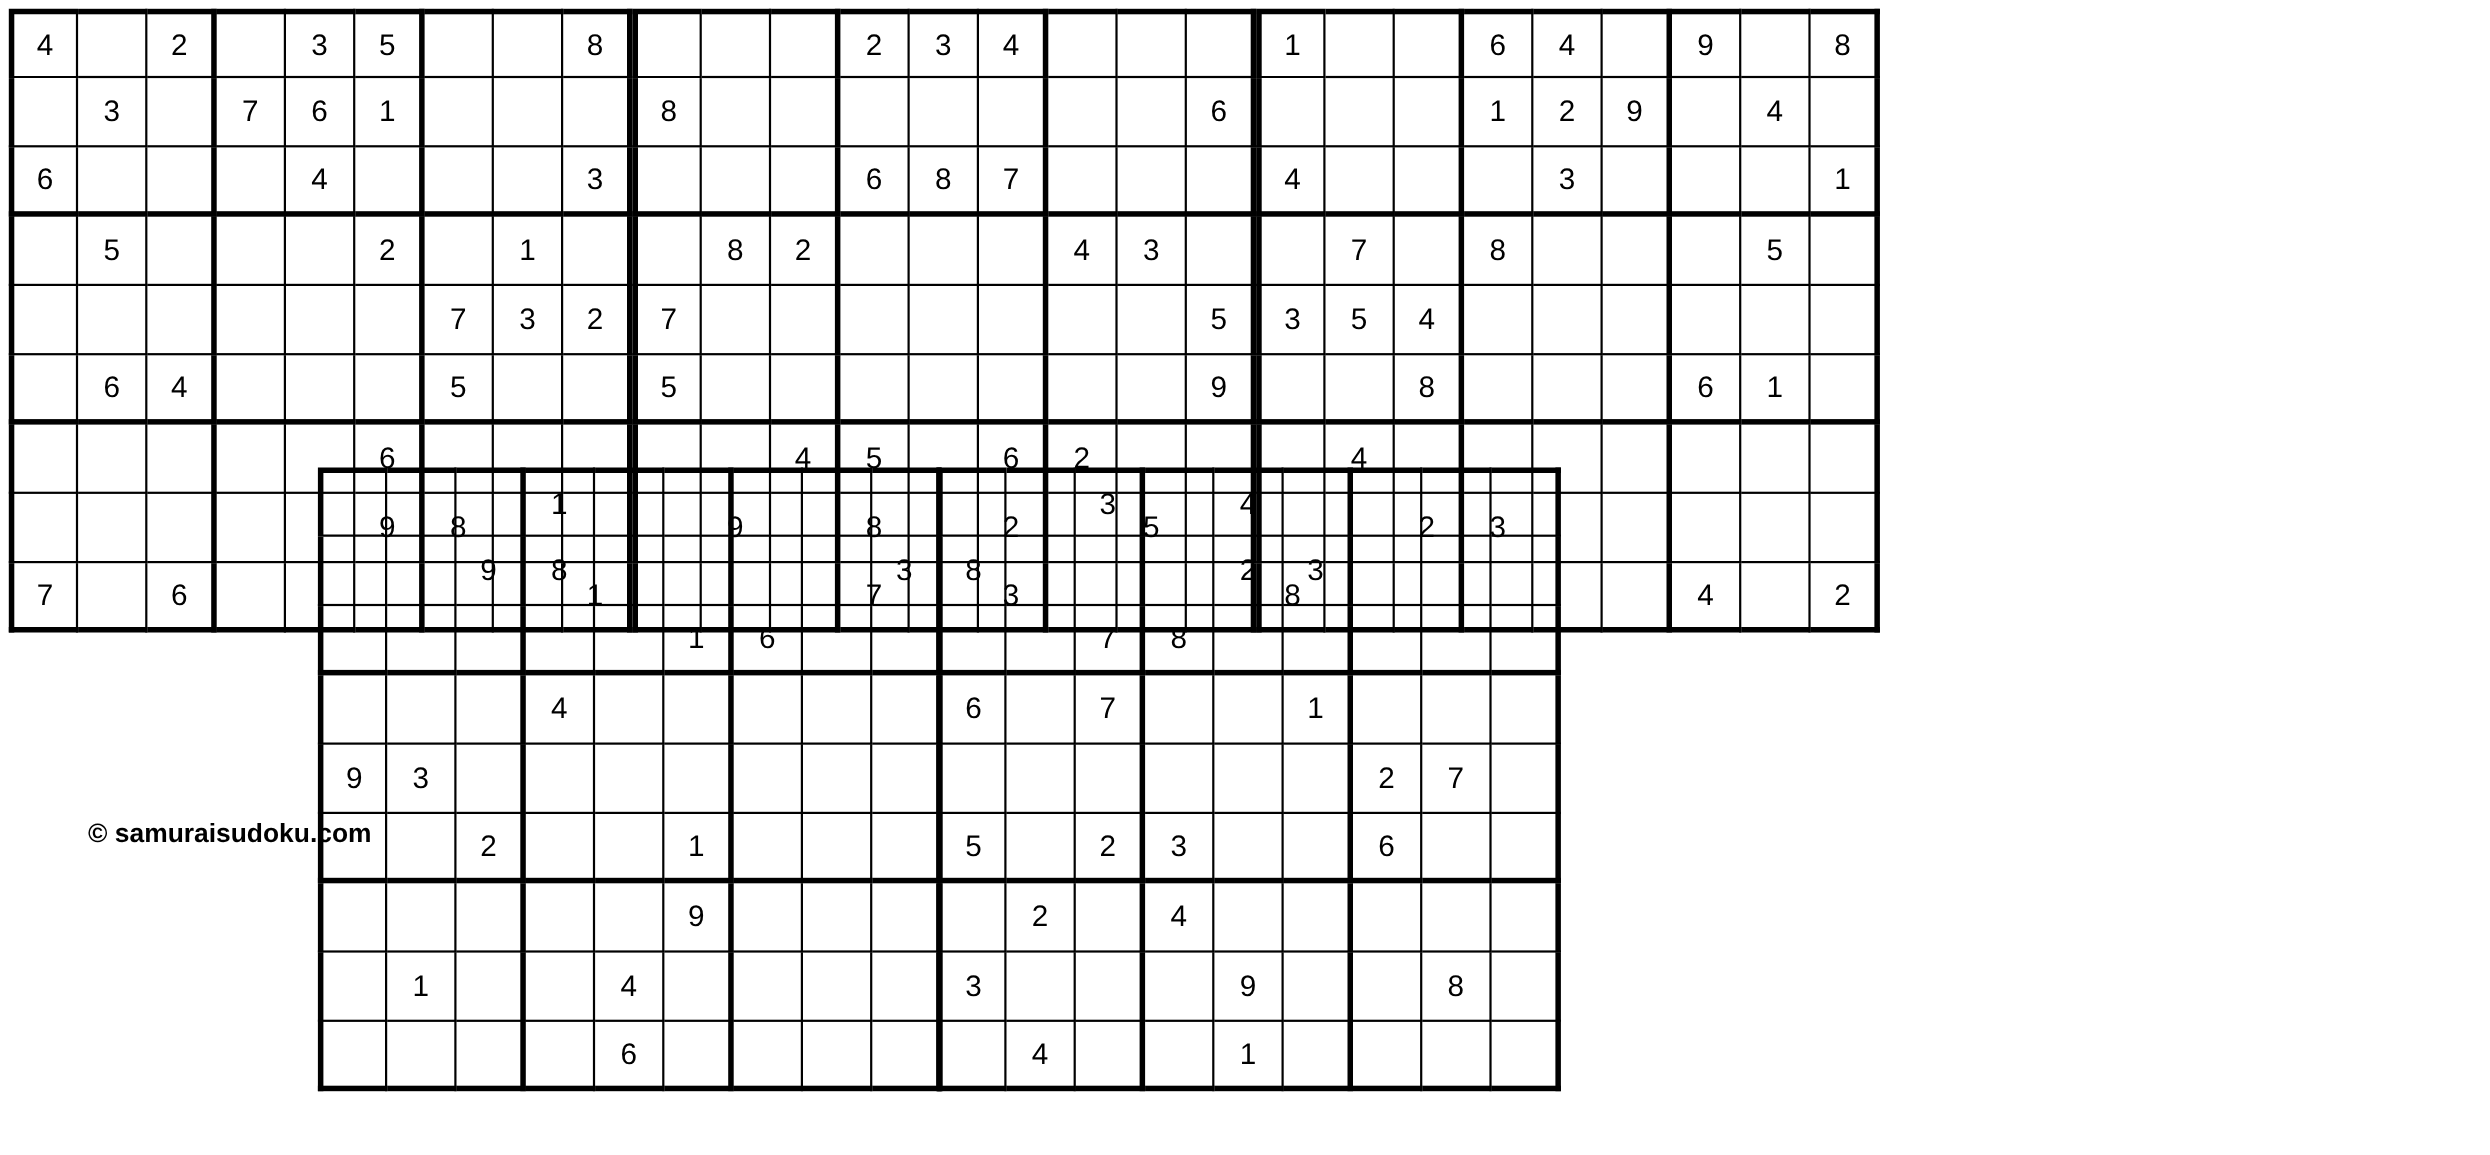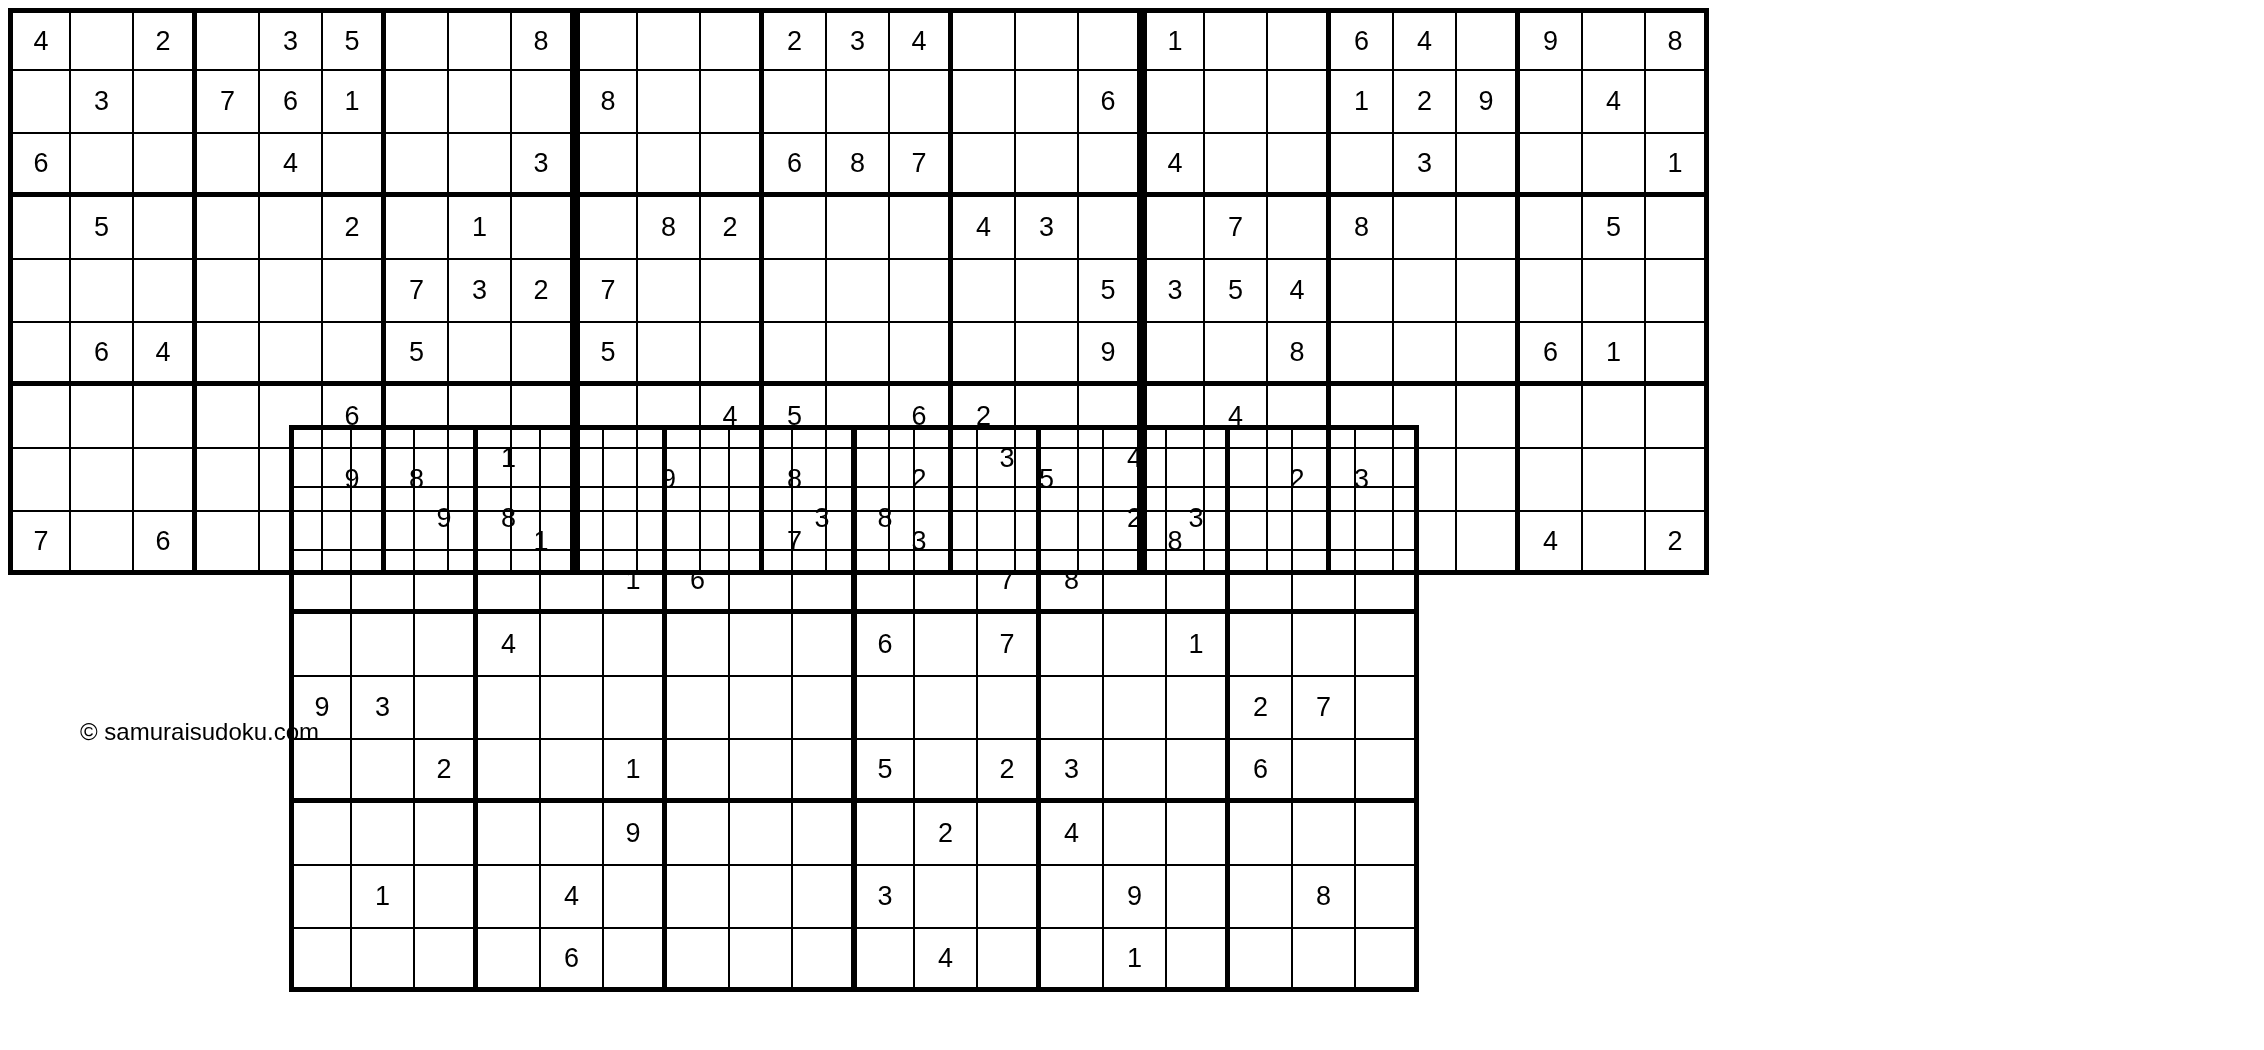--- a/index.html
+++ b/index.html
@@ -8,21 +8,21 @@
   .grid{position:absolute;display:grid;grid-template-columns:repeat(9,1fr);grid-template-rows:repeat(9,1fr);}
   .cell{position:relative;display:flex;align-items:center;justify-content:center;
         font-size:27px;color:#000;box-sizing:border-box;
         border-right:2px solid #000;border-bottom:2px solid #000;}
   .cell.l{border-left:2px solid #000;}
   .cell.t{border-top:2px solid #000;}
   .cell.br{border-right:5px solid #000;}
   .cell.bb{border-bottom:5px solid #000;}
   .cell.bl{border-left:5px solid #000;}
   .cell.bt{border-top:5px solid #000;}
-  .credit{position:absolute;left:80px;top:718px;font-size:24px;color:#000;white-space:nowrap;}
+  .credit{position:absolute;left:80px;top:744px;font-size:24px;color:#000;white-space:nowrap;font-weight:bold;}
 </style>
 </head>
 <body>
 
 <div id="board">
     <div class="grid" style="left: 8px; top: 8px; width: 567px; height: 567px;">
       <div class="cell l t bl bt">4</div>
       <div class="cell t bt"></div>
       <div class="cell t bt br">2</div>
       <div class="cell t bt"></div>

